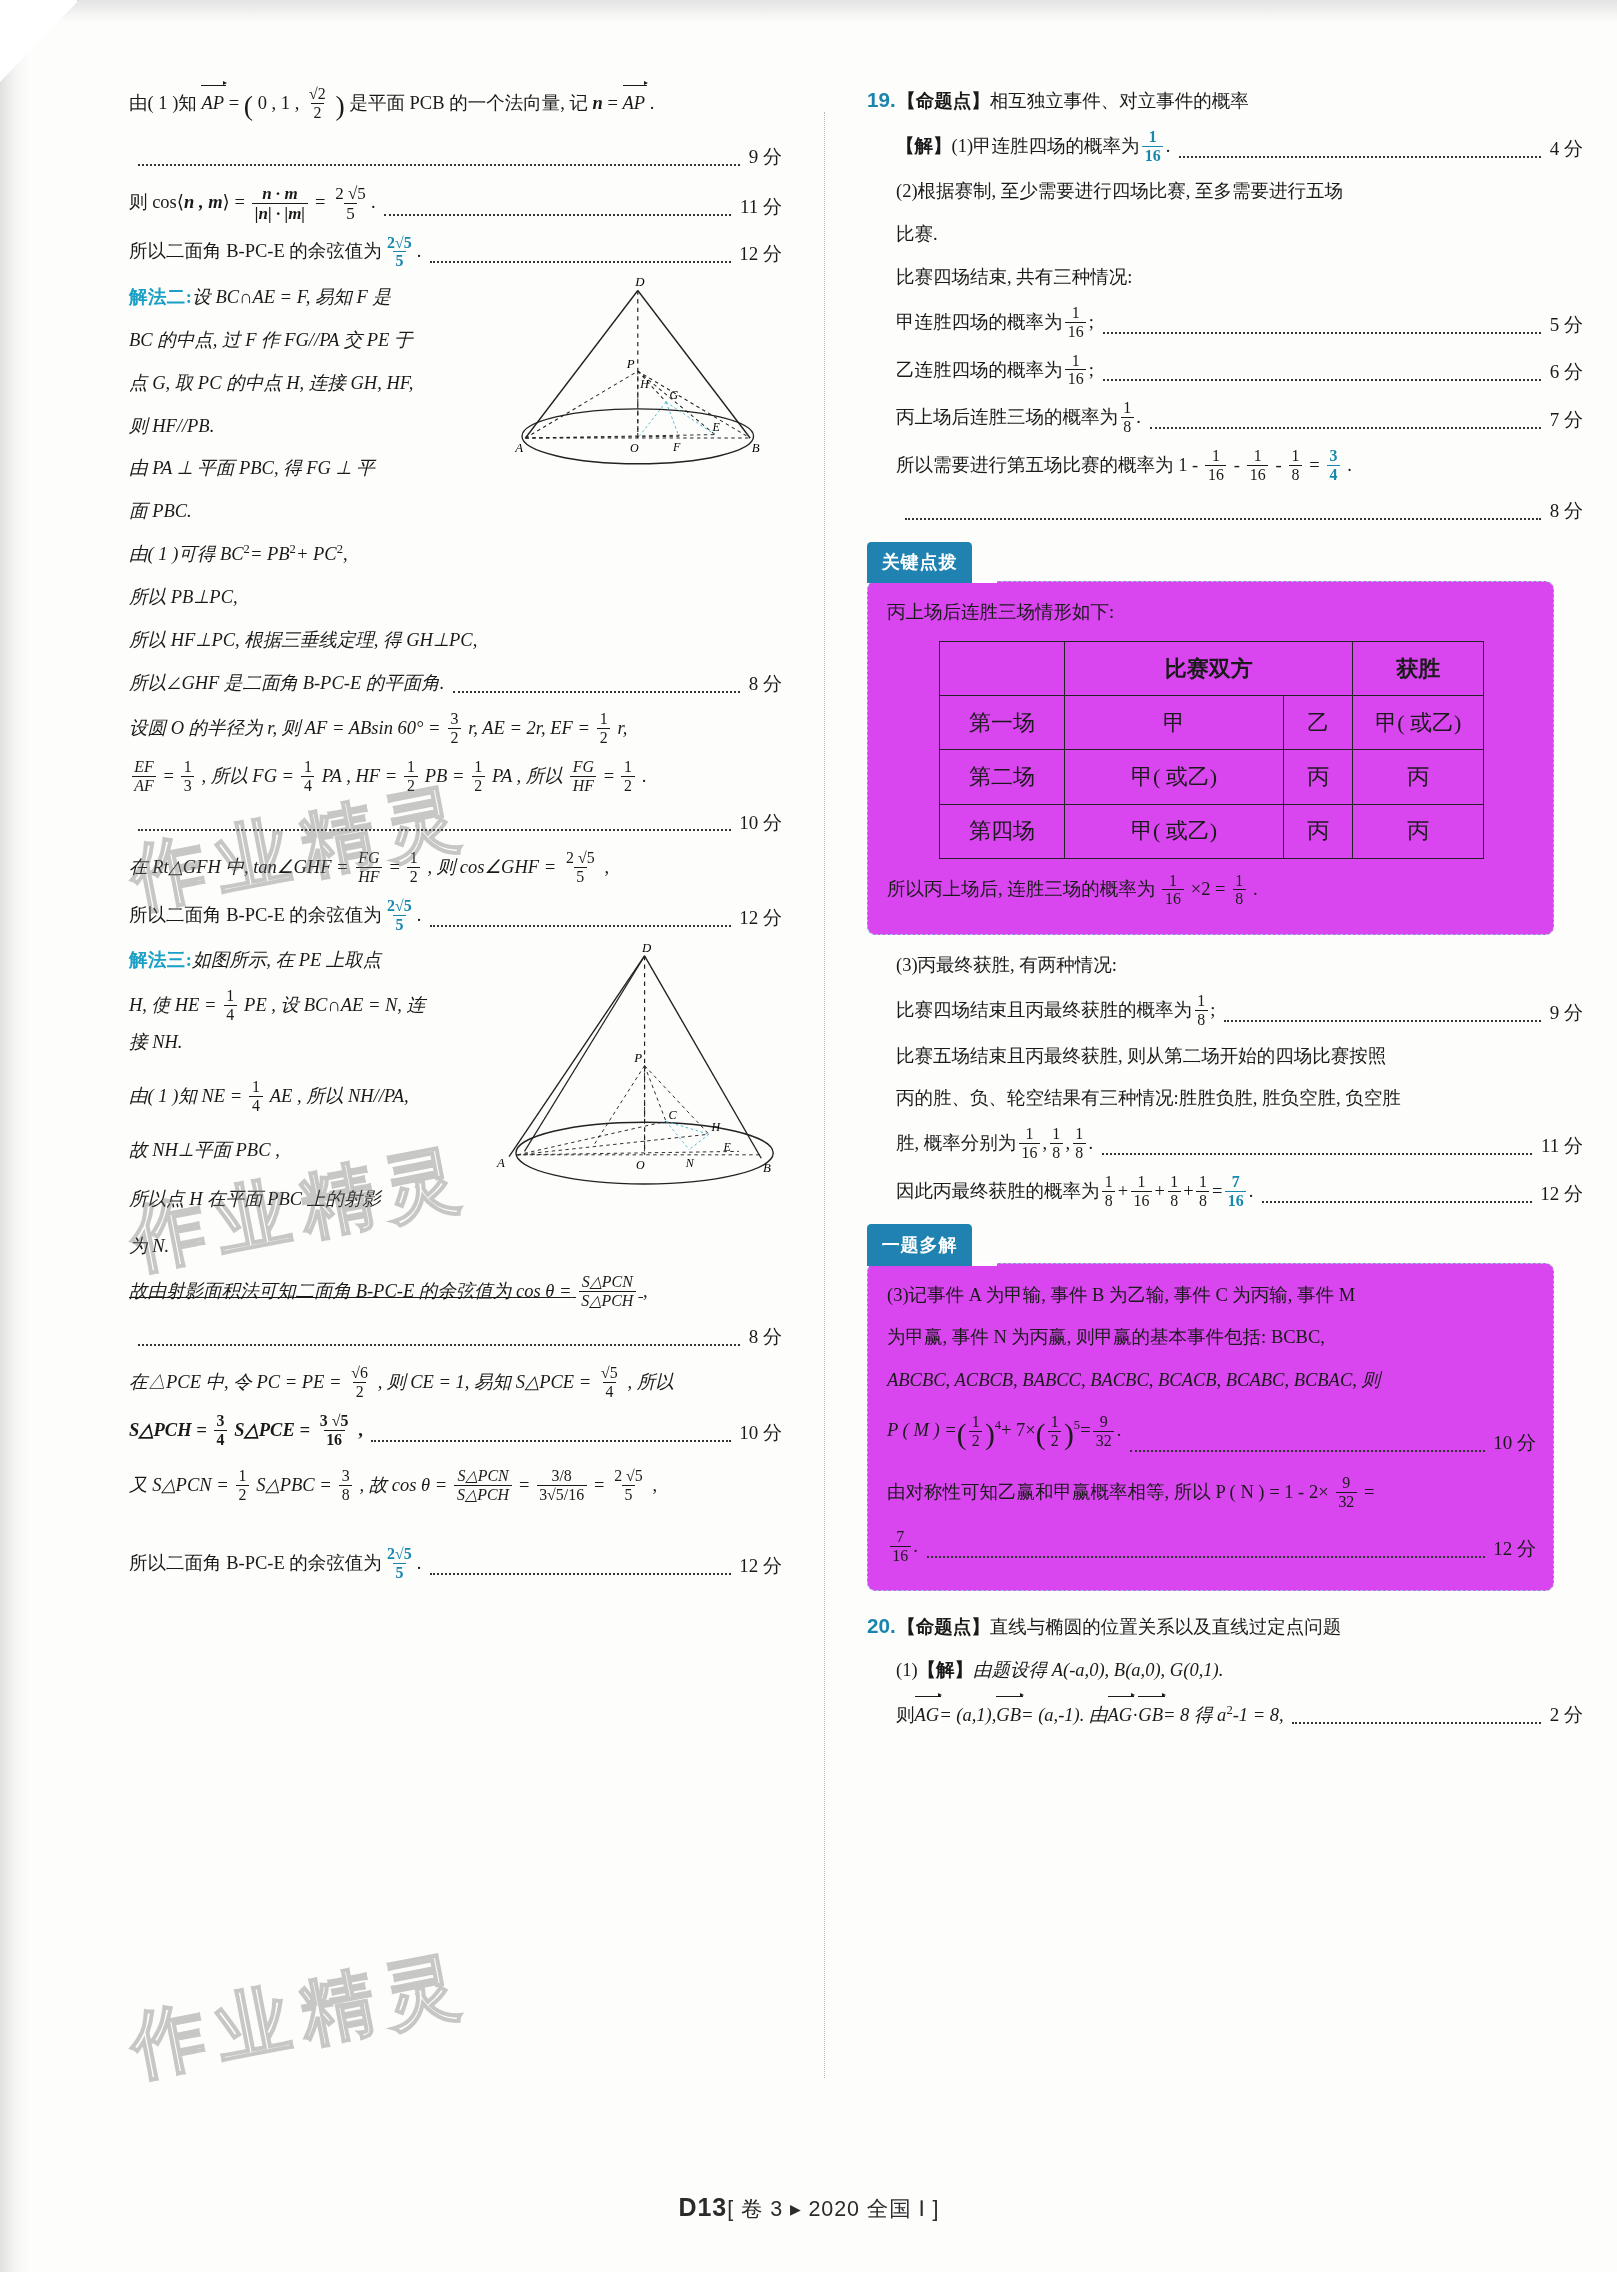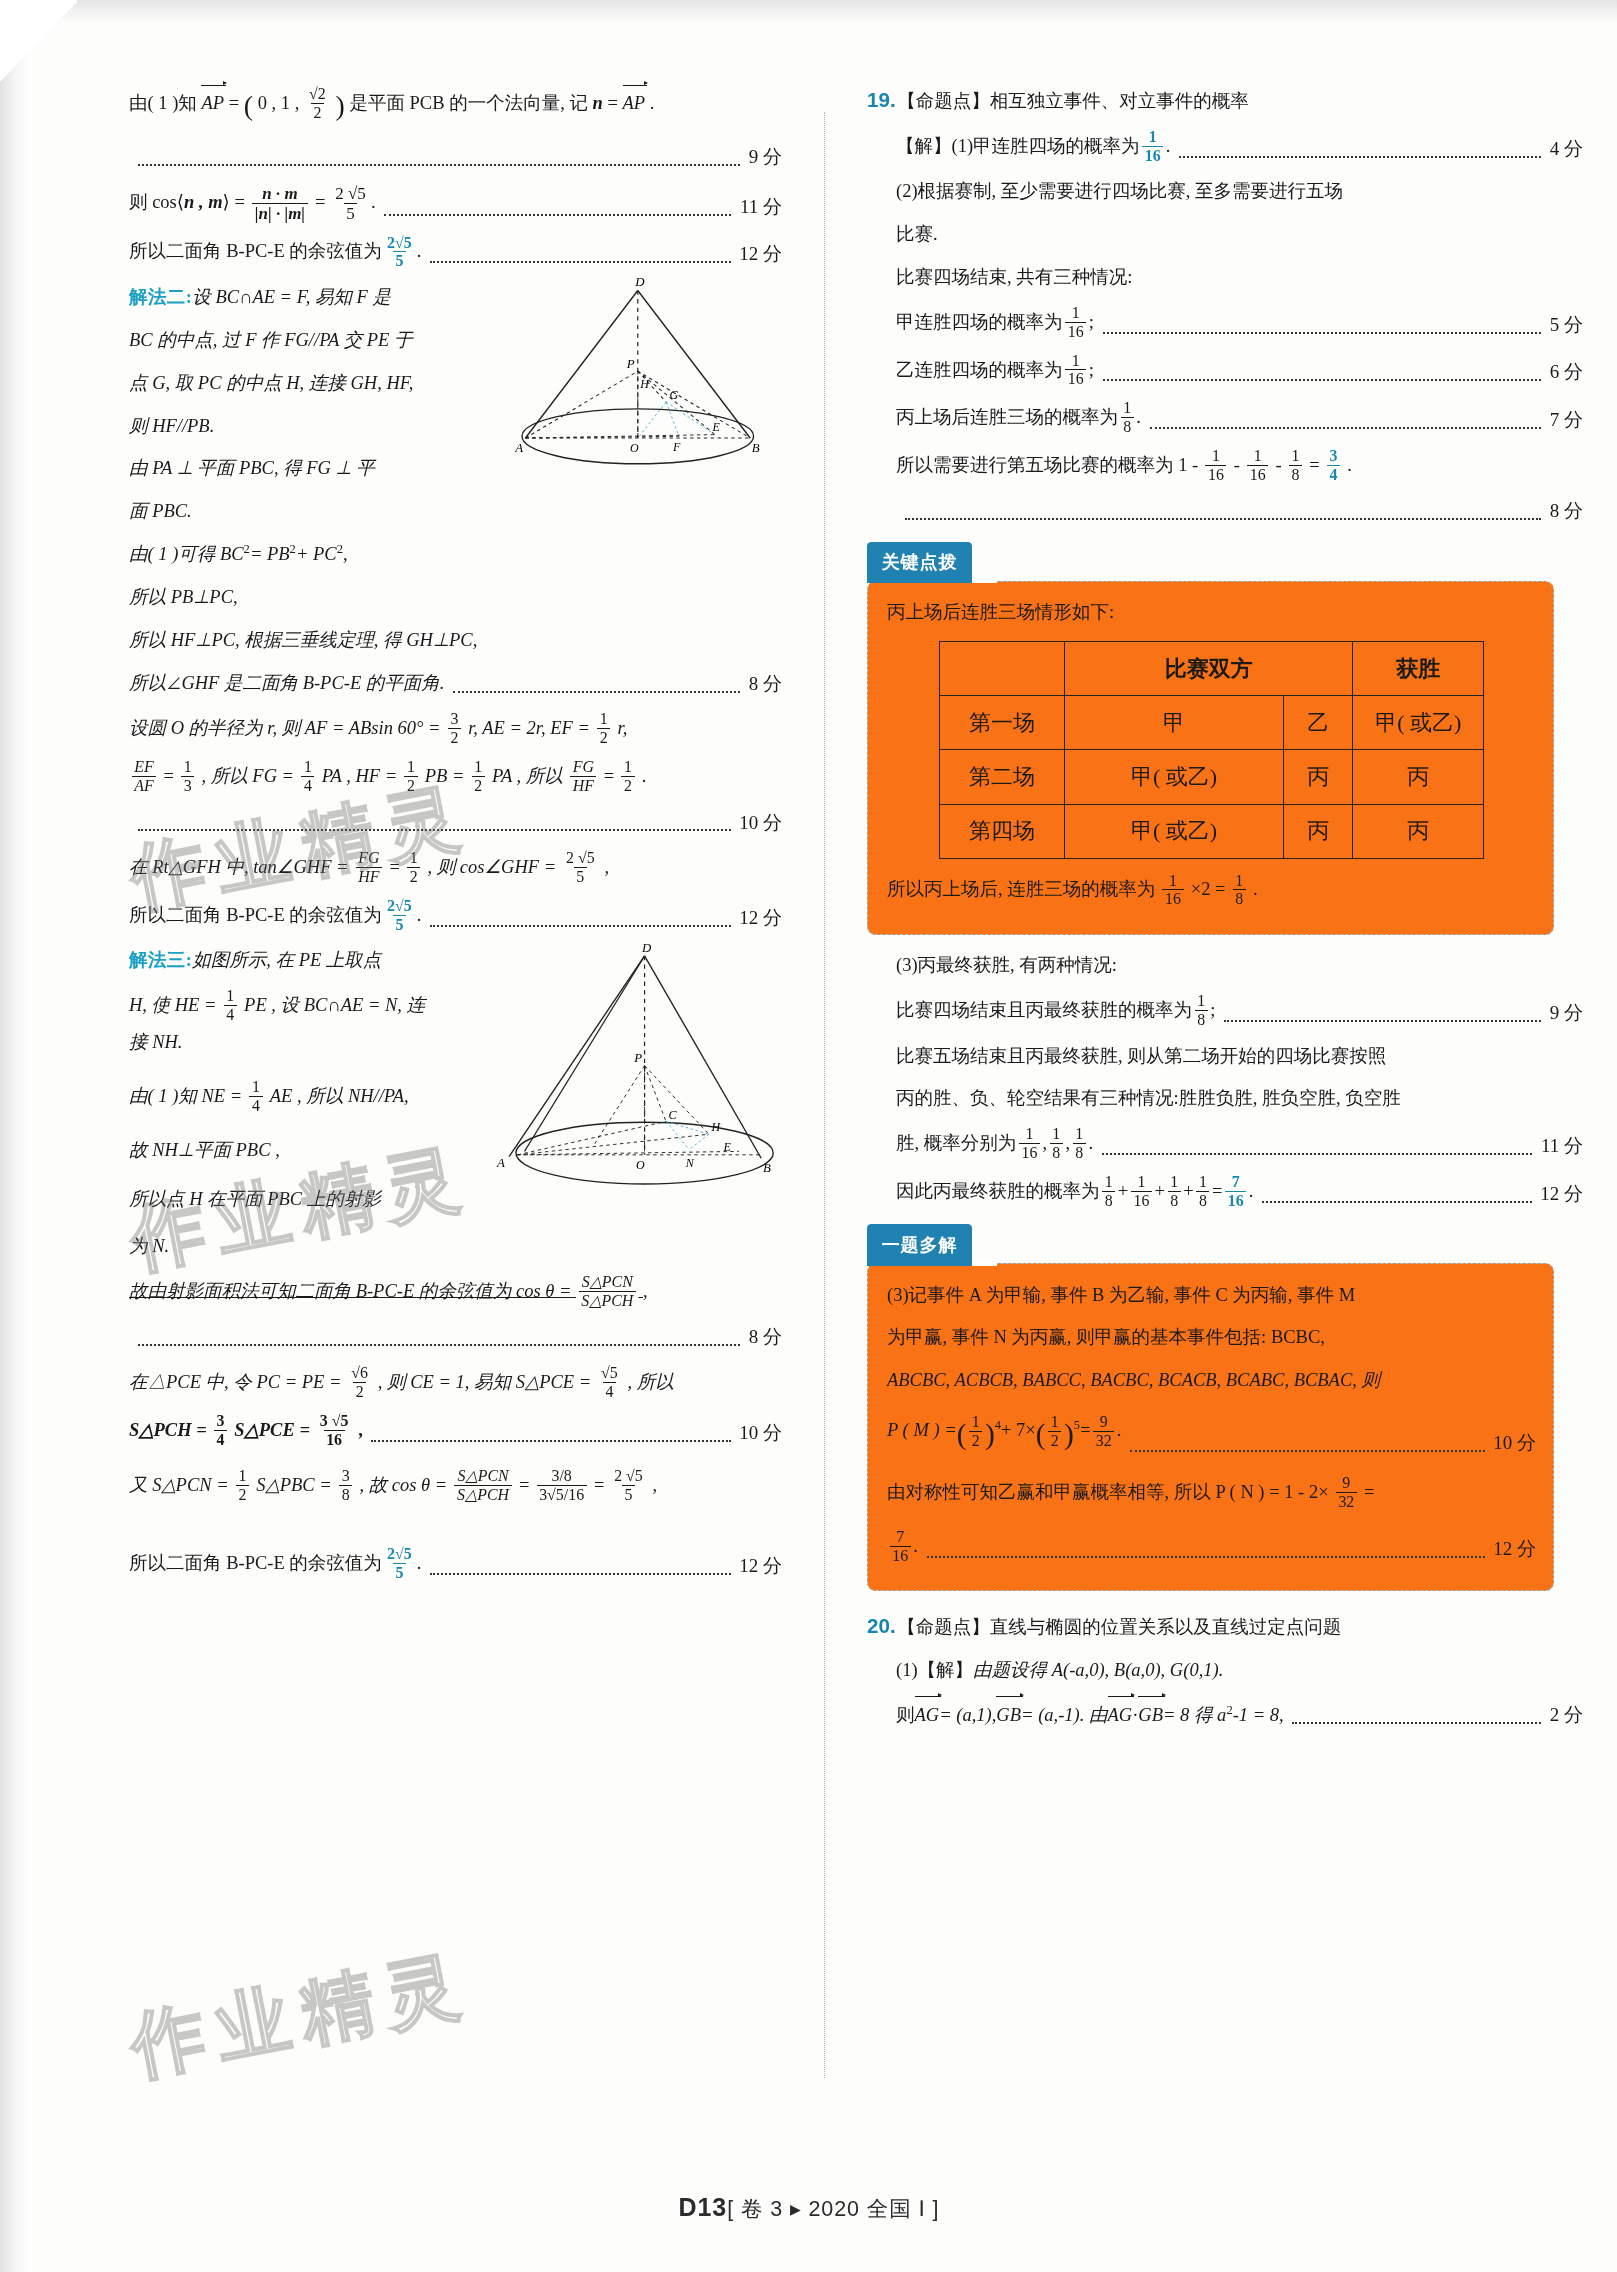--- a/index.html
+++ b/index.html
@@ -77,21 +77,21 @@
   
   .callout{margin:13.7px 0 15.5px 0;position:relative;}
   .callout-label{
     display:inline-block;background:#1f82b0;color:#fff;font-weight:bold;
     font-size:18px;padding:4.3px 13.7px 5.2px 13.7px;border-radius:4.3px 4.3px 0 0;
     font-family:"Liberation Sans",sans-serif;letter-spacing:0.9px;
     position:relative;z-index:3;border:1.7px solid #1f82b0;border-bottom:0;
   }
   .callout-body{
     border:1.7px dashed #9fc6d8;border-radius:8.6px;padding:15.5px 17px 13.7px 19px;
-    margin-top:-2.6px;background:#f97316;position:relative;
+    margin-top:-2.6px;background:#d946ef;position:relative;
   }
   .callout-body:before{
     content:"";position:absolute;left:0;top:-1.7px;width:129px;height:3.4px;background:#fff;
   }
 
   
   table.kp{border-collapse:collapse;margin:12px auto 13.7px auto;width:84%;}
   table.kp td,table.kp th{
     border:1.7px solid #222;text-align:center;padding:7.7px 3.4px;
     font-size:22px;font-weight:normal;font-family:"Liberation Serif",serif;
@@ -120,21 +120,21 @@
     position:absolute;left:0;right:0;bottom:50px;text-align:center;
     font-family:"Liberation Sans",sans-serif;font-size:21.5px;
     font-weight:bold;color:#2b2b2b;letter-spacing:0.9px;
   }
   .footer .d13{font-size:25px;}
   .footer .brk{font-weight:normal;}
   .num19{
     font-family:"Liberation Sans",sans-serif;font-weight:bold;
     color:#1985ae;font-size:20.6px;margin-right:1.7px;
   }
-  .blk{font-weight:normal;}
+  .blk{font-weight:bold;}
 </style>
 </head>
 <body>
 
 <div class="page">
   <div class="edge-shadow-left"></div>
   <div class="edge-shadow-top"></div>
   <div class="corner-fold"></div>
 
   <div class="col-divider"></div>

